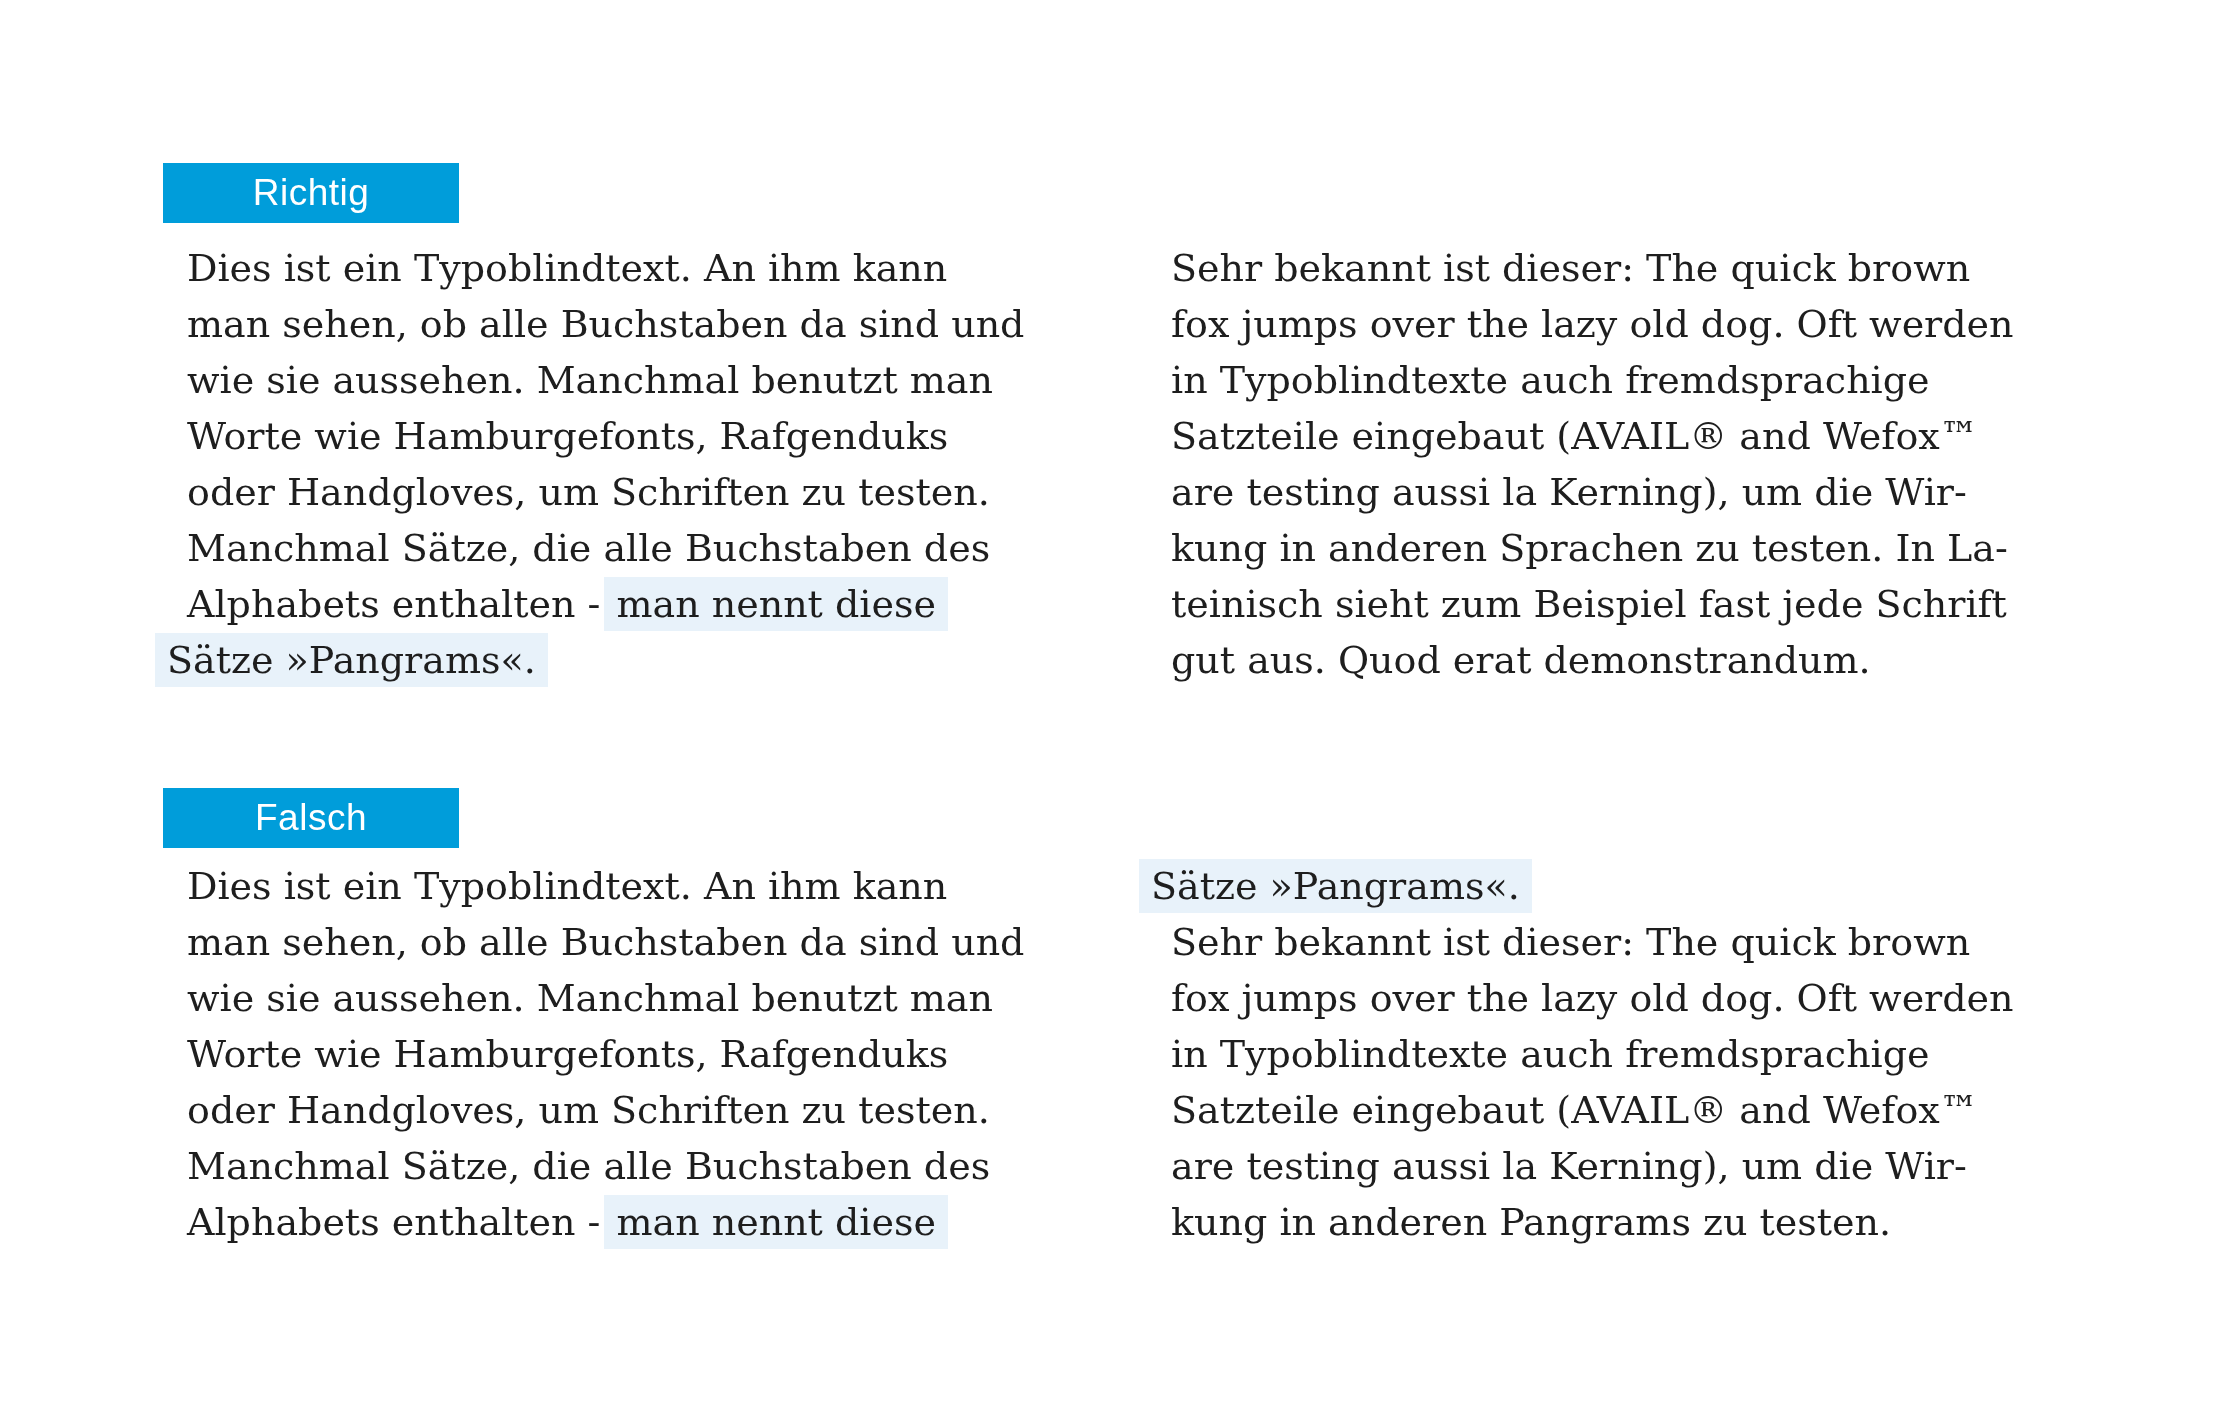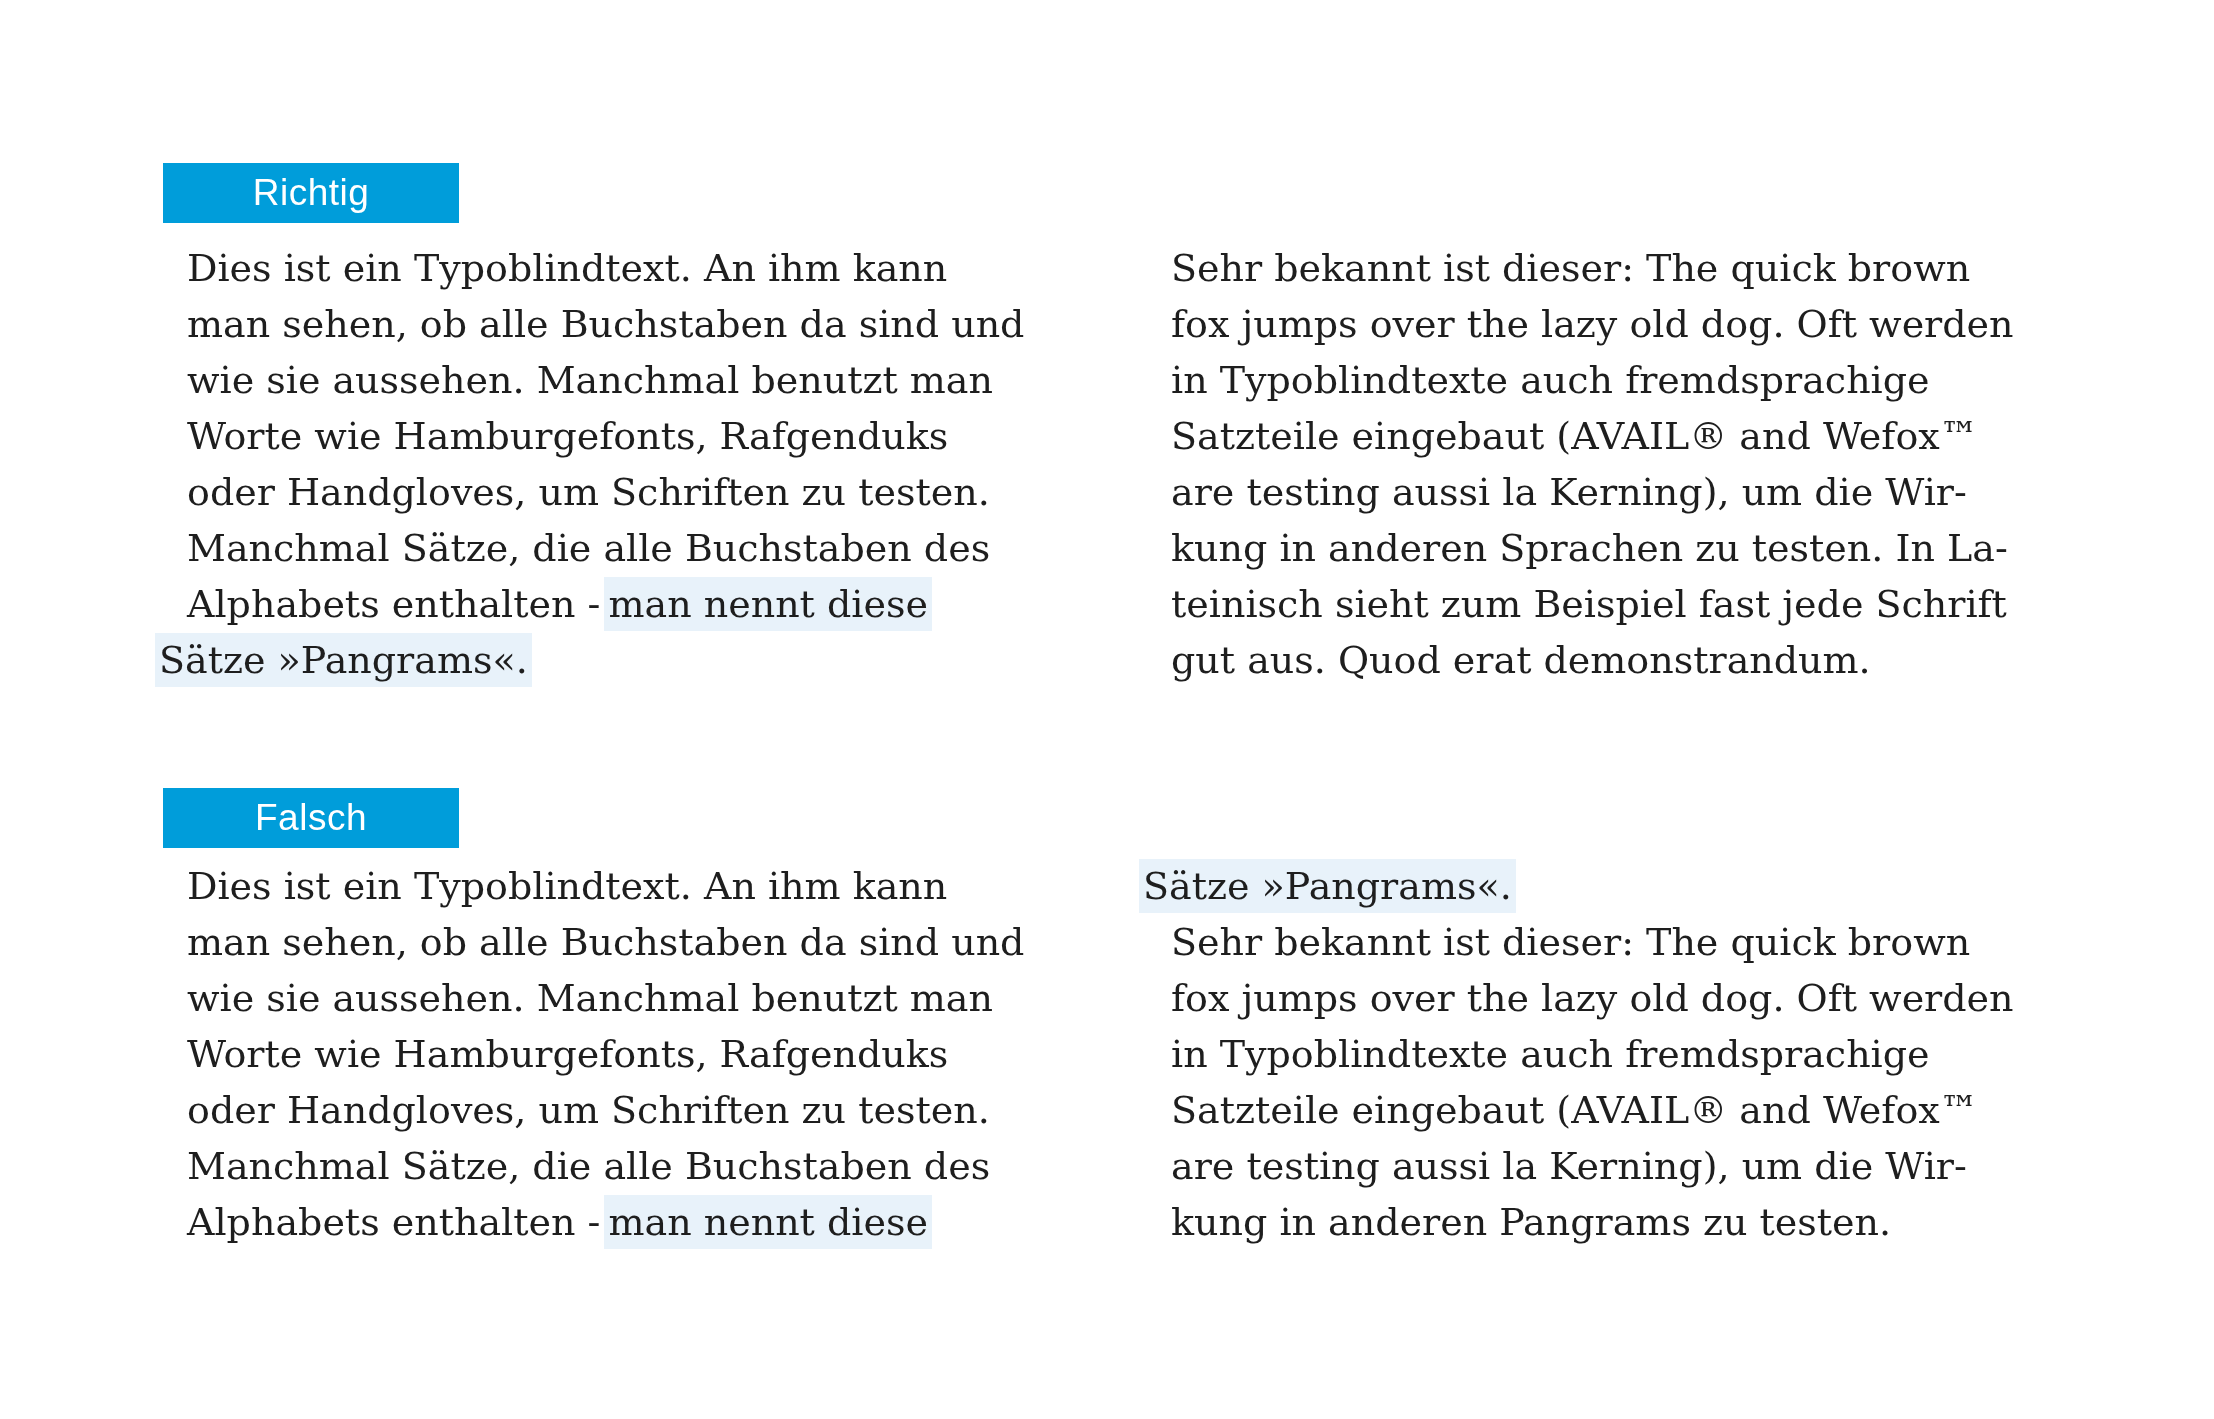--- a/index.html
+++ b/index.html
@@ -37,21 +37,21 @@
   .pos-s1c2 { left: 1147px; top: 240px; }
   .pos-s2c1 { left: 163px;  top: 858px; }
   .pos-s2c2 { left: 1147px; top: 858px; }
   .line {
     height: 56px;
     white-space: pre;
   }
   .seg { white-space: pre; margin-left: 24px; }
   .hl {
     background: var(--highlight_bg, #e8f2fa);
-    padding: 5px 4px;
+    padding: 5px 12px;
     margin: 0 -8px;
   }
   .hl:empty { display: none; }
 </style>
 </head>
 <body>
 
 <div class="canvas">
 
   <div class="label-box pos-label-richtig">

